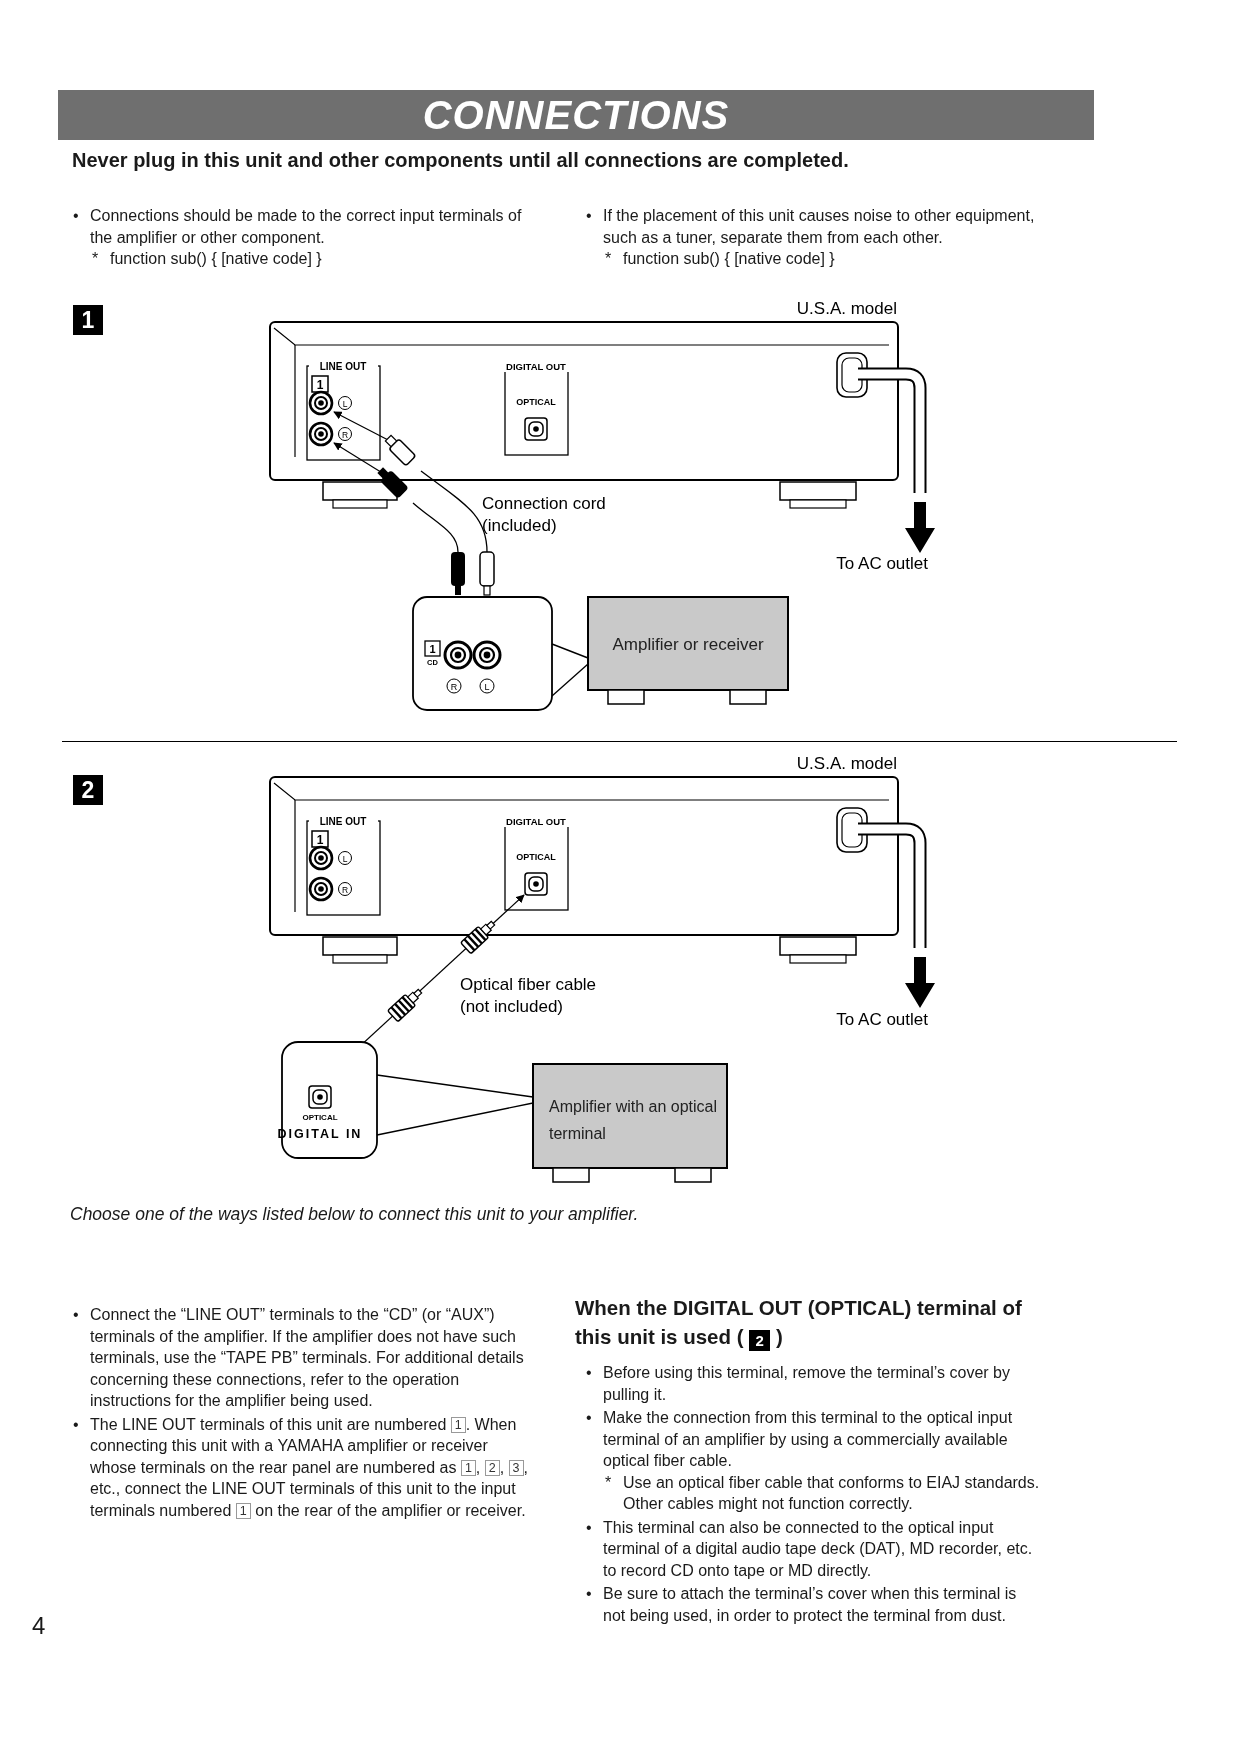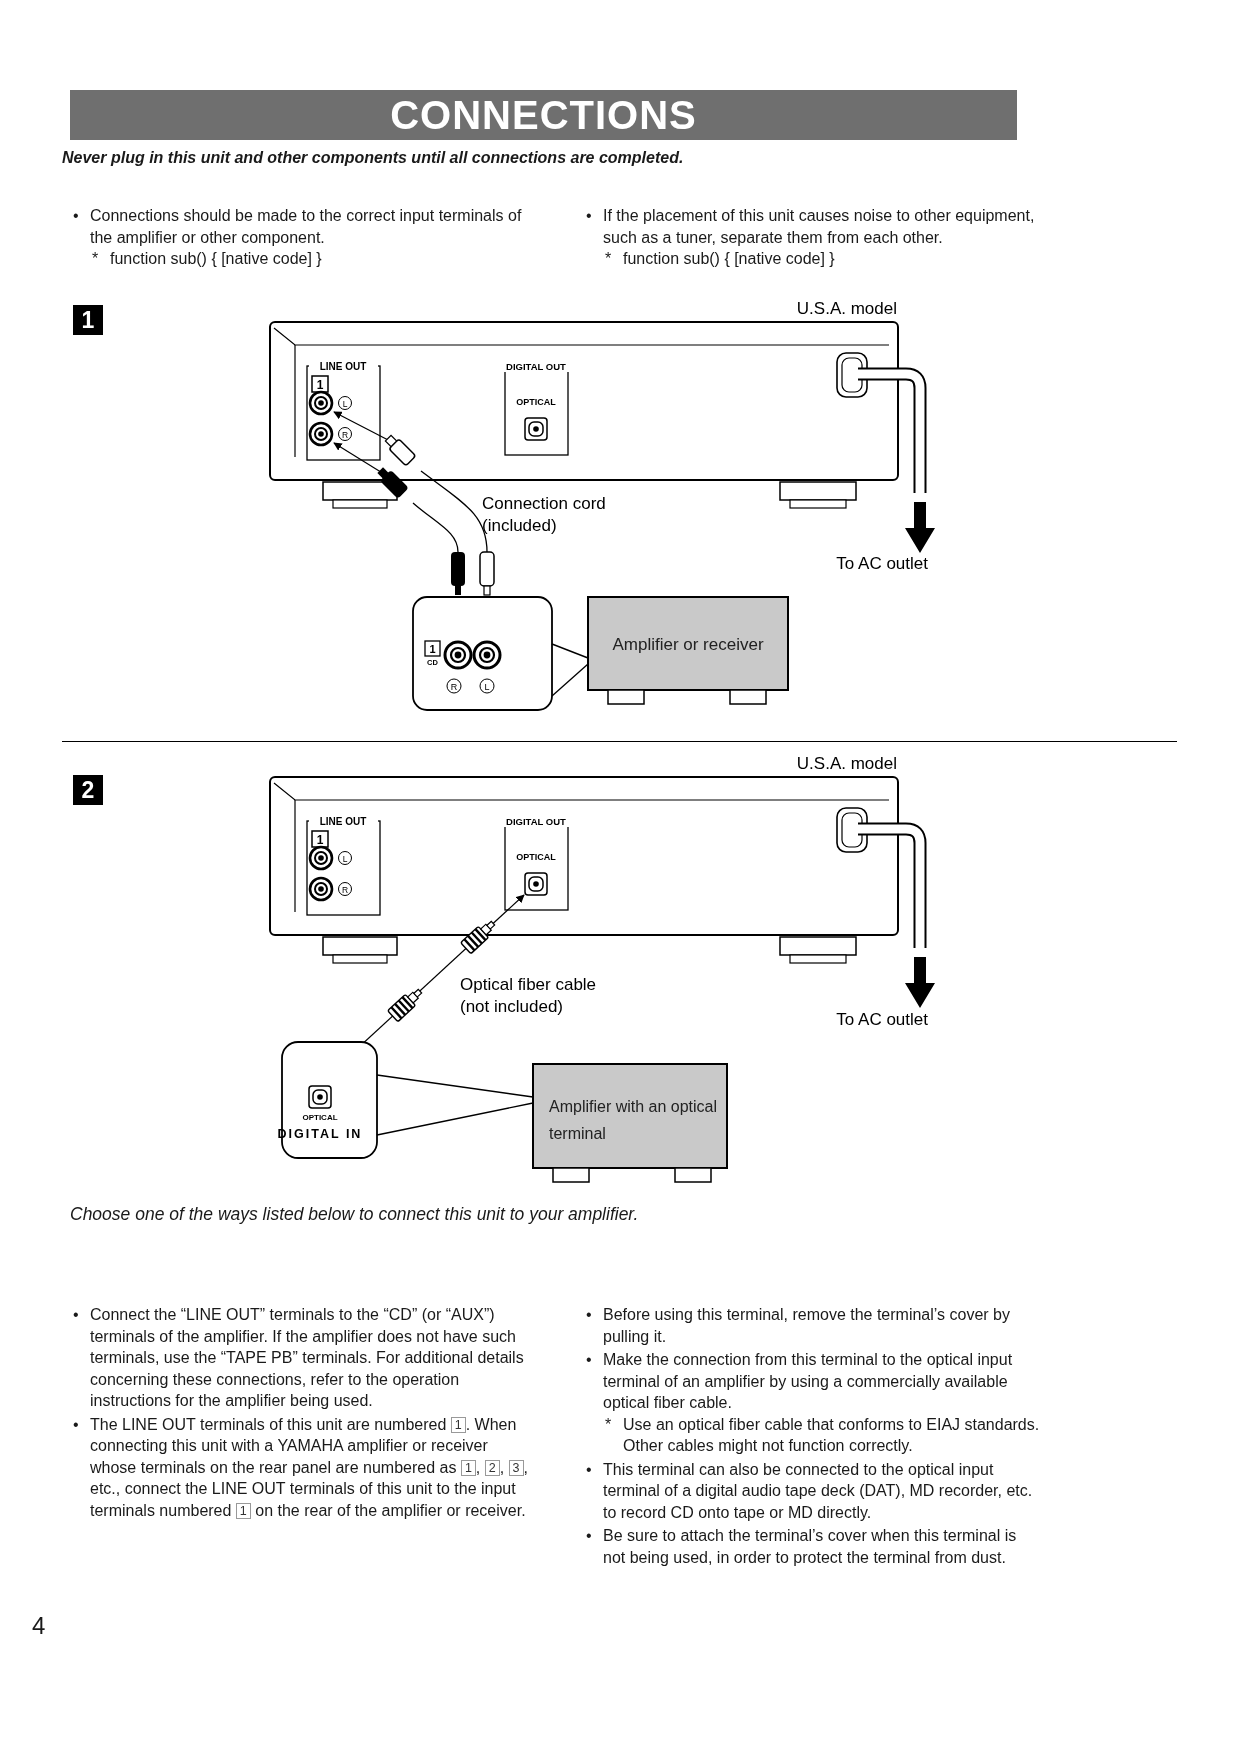--- a/index.html
+++ b/index.html
@@ -1,23 +1,23 @@
 <!DOCTYPE html>
 <html><head>
 <meta charset="utf-8">
 <style>
   html,body{margin:0;padding:0;background:#ffffff;}
   body{width:1239px;height:1754px;position:relative;overflow:hidden;
        font-family:"Liberation Sans", sans-serif;color:#1a1a1a;}
   .abs{position:absolute;}
   
-  .title-bar{left:70px;top:90px;width:947px;height:50px;background:#6f6f6f;
-             display:flex;align-items:center;justify-content:center;}
+  .title-bar{left:58px;top:90px;width:1036px;height:50px;background:#6f6f6f;
+             display:flex;align-items:center;justify-content:center;font-style:italic;}
   .title-bar span{color:#fff;font-size:40px;font-weight:bold;letter-spacing:1px;}
-  .warning{left:62px;top:149px;width:1115px;font-size:16px;font-weight:bold;font-style:italic;}
+  .warning{left:72px;top:149px;width:1115px;font-size:20px;font-weight:bold;}
   
   ul.blist{list-style:none;margin:11px;padding:0;}
   ul.blist li{position:relative;padding-left:17px;font-size:16px;line-height:21.5px;margin-bottom:2px;}
   ul.blist li::before{content:"\2022";position:absolute;left:0;top:0;}
   .intro-left{left:62px;top:194px;width:480px;}
   .intro-right{left:575px;top:194px;width:490px;}
   
   .divider{left:62px;top:741px;width:1115px;height:0;border-top:1.5px solid #000;}
   
   .choose{left:70px;top:1204px;width:1100px;font-size:17.5px;font-style:italic;}
@@ -299,20 +299,24 @@
 <div class="abs choose">Choose one of the ways listed below to connect this unit to your amplifier.</div>
 
 <div class="abs col col-left">
   <ul class="blist">
       <li>Connect the “LINE OUT” terminals to the “CD” (or “AUX”) terminals of the amplifier.  If the amplifier does not have such terminals, use the “TAPE PB” terminals.  For additional details concerning these connections, refer to the operation instructions for the amplifier being used.</li>
       <li>The LINE OUT terminals of this unit are numbered <span class="numbox">1</span>. When connecting this unit with a YAMAHA amplifier or receiver whose terminals on the rear panel are numbered as <span class="numbox">1</span>, <span class="numbox">2</span>, <span class="numbox">3</span>, etc., connect the LINE OUT terminals of this unit to the input terminals numbered <span class="numbox">1</span> on the rear of the amplifier or receiver.</li>
     </ul>
 </div>
 
 <div class="abs col col-right">
+  <div class="sec-head">
+    <div>When the DIGITAL OUT (OPTICAL) terminal of</div>
+    <div><span>this unit is used  (</span> <span class="badge">2</span> <span>)</span></div>
+  </div>
   <ul class="blist">
       <li>Before using this terminal, remove the terminal’s cover by pulling it.</li>
       <li>Make the connection from this terminal to the optical input terminal of an amplifier by using a commercially available optical fiber cable.<div class="sub-note">Use an optical fiber cable that conforms to EIAJ standards. Other cables might not function correctly.</div></li>
       <li>This terminal can also be connected to the optical input terminal of a digital audio tape deck (DAT), MD recorder, etc. to record CD onto tape or MD directly.</li>
       <li>Be sure to attach the terminal’s cover when this terminal is not being used, in order to protect the terminal from dust.</li>
     </ul>
 </div>
 
 <div class="abs page-num">4</div>
 

